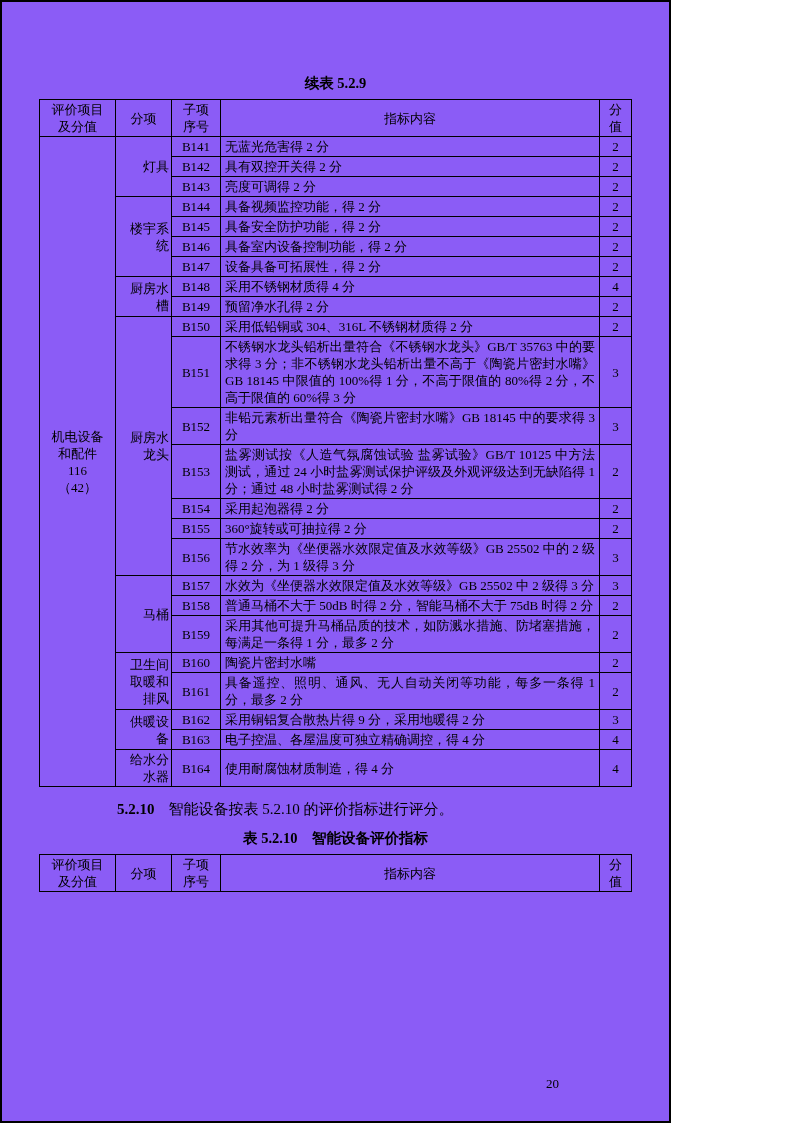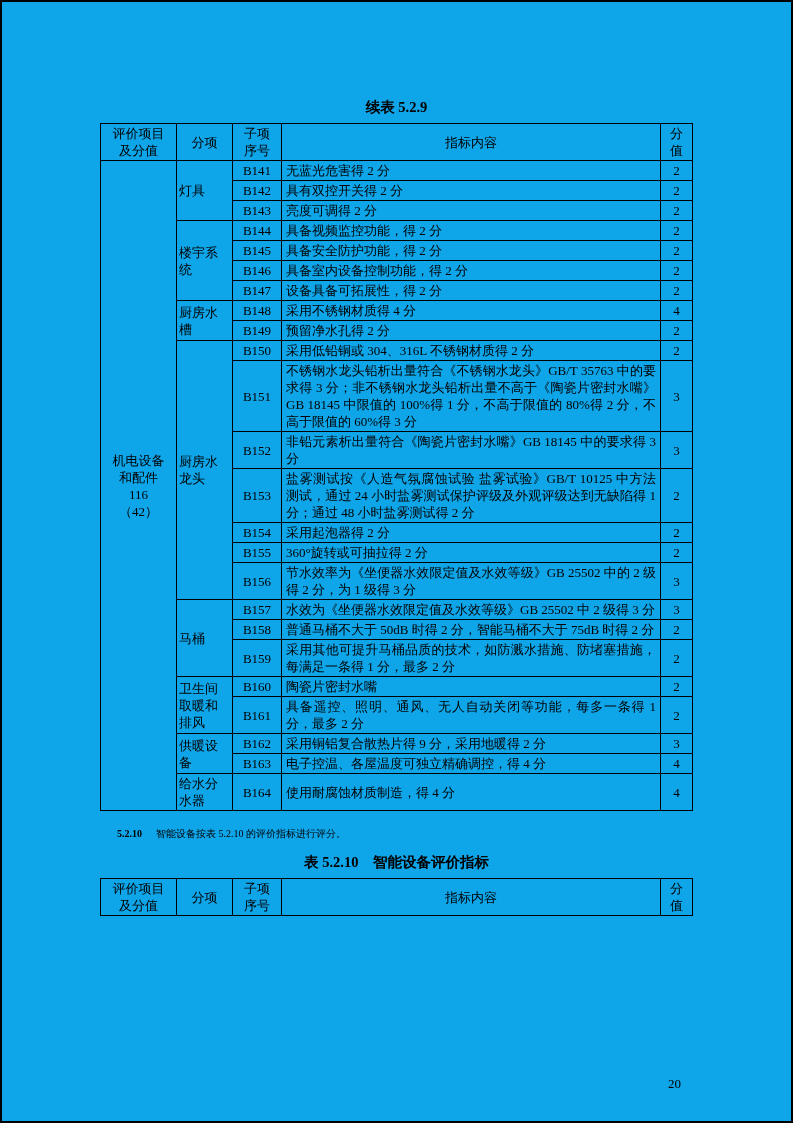--- a/index.html
+++ b/index.html
@@ -4,24 +4,24 @@
 <style>
   * { margin:0; padding:0; box-sizing:border-box; }
   html,body { background:#fff; }
   body {
     width:793px; height:1123px;
     font-family:"Liberation Serif","DejaVu Serif",serif;
     color:#000;
   }
   .page {
     position:relative;
-    width:793px; height:1123px;
-    background:#0ea5e9;
+    width:671px; height:1123px;
+    background:#8b5cf6;
     border:2px solid #000;
-    padding-top:96px;
+    padding-top:72px;
     overflow:hidden;
   }
   .tbl-title {
     text-align:center;
     font-weight:bold;
     font-size:14.5px;
     margin-bottom:6px;
   }
   table {
     border-collapse:collapse;
@@ -37,28 +37,28 @@
     vertical-align:middle;
     font-weight:normal;
   }
   .c-center { text-align:center; }
   .pre { white-space:pre-line; }
   .c-content {
     text-align:justify;
     word-break:break-all;
   }
   .c-group {
-    text-align:left;
+    text-align:right;
     word-break:break-all;
     padding:1px 2px;
     margin-left:44px;
   }
   .clause {
     margin:12px 0 0 115px;
-    font-size:10px;
+    font-size:15px;
     line-height:21px;
   }
   .clause-num { font-weight:bold; margin-right:14px; }
   .method {
     margin:7px 0 0 142px;
     font-size:14.5px;
     line-height:21px;
   }
   .title2 { margin-top:9px; }
   .page-number {

